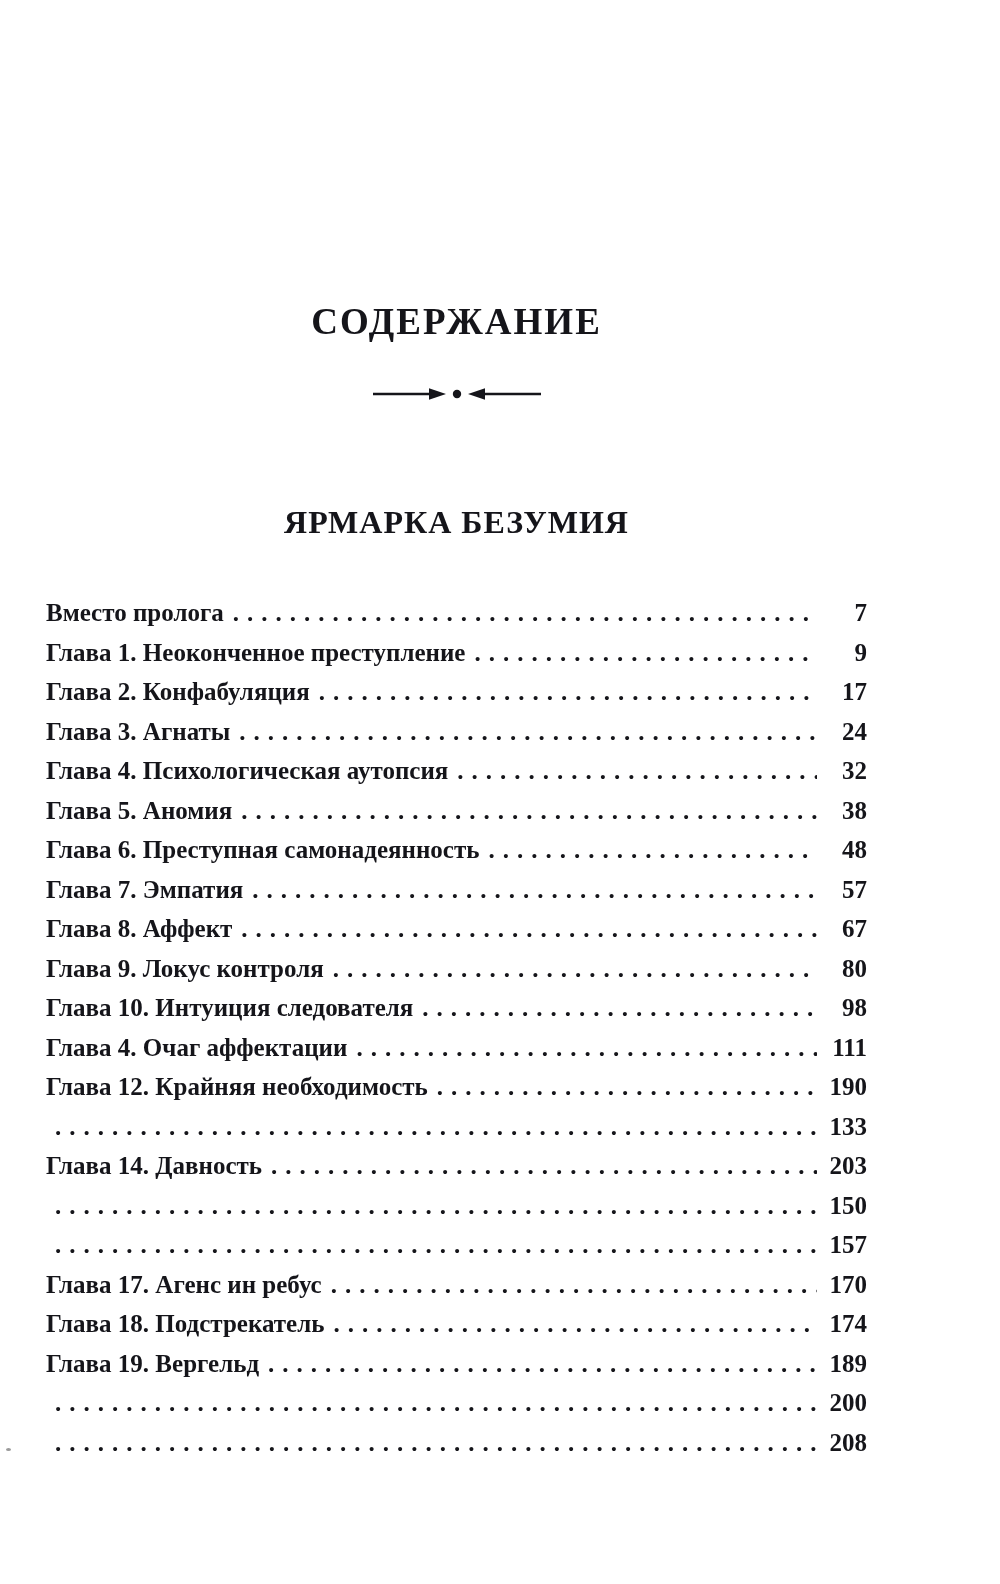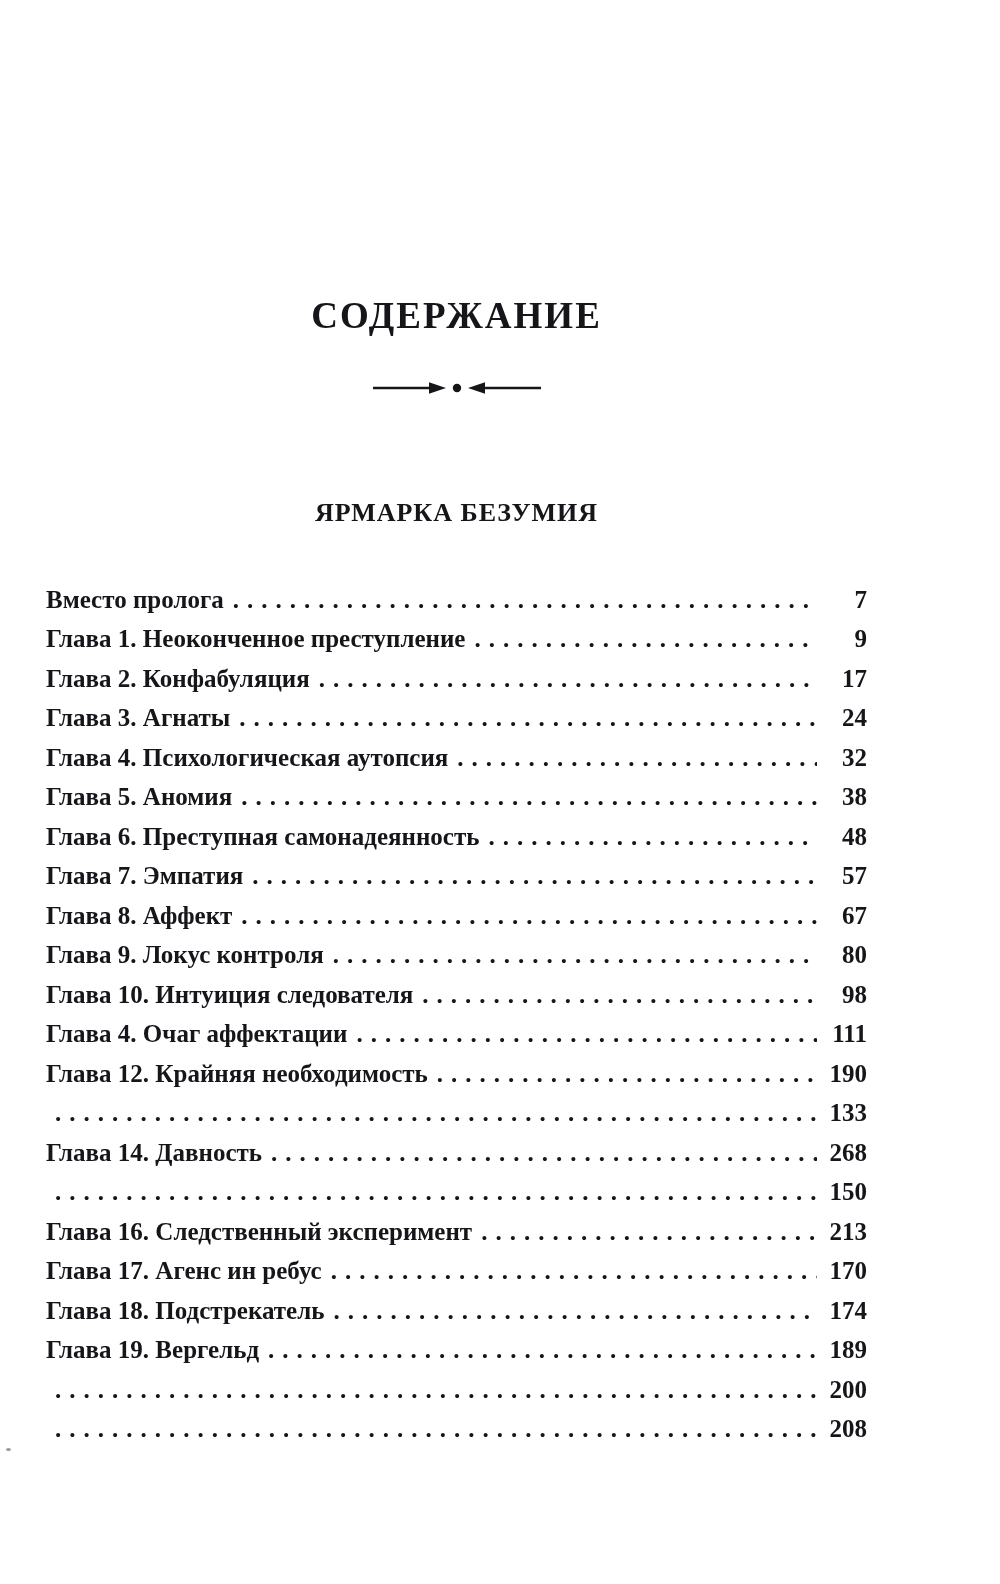--- a/index.html
+++ b/index.html
@@ -15,41 +15,41 @@
     color: #15151a;
     overflow: hidden;
   }
   .page {
     box-sizing: border-box;
     width: 1000px;
     height: 1584px;
     padding: 296px 133px 0 46px; 
   }
   .doc-title {
-    margin: 0;
+    margin: 6px;
     text-align: center;
     font-size: 37px;
     font-weight: 700;
     letter-spacing: 2px;
     line-height: 1.1;
   }
   .ornament-wrap {
     text-align: center;
     margin-top: 42px;
     height: 18px;
   }
   .ornament-wrap svg {
     display: inline-block;
     vertical-align: top;
   }
   .section-title {
     margin: 0;
     margin-top: 100px;
     text-align: center;
-    font-size: 26px;
+    font-size: 32px;
     font-weight: 700;
     letter-spacing: 1px;
     line-height: 1.2;
   }
   .toc {
     margin-top: 52px;
   }
   .toc-row {
     display: flex;
     align-items: flex-end;
@@ -186,32 +186,31 @@
   </div>
 
   <div class="toc-row">
     <span class="toc-dots" aria-hidden="true">........................................................................................................................</span>
     <span class="toc-page">133</span>
   </div>
 
   <div class="toc-row">
     <span class="toc-label">Глава 14. Давность</span>
     <span class="toc-dots" aria-hidden="true">........................................................................................................................</span>
-    <span class="toc-page">268</span>
+    <span class="toc-page">203</span>
   </div>
 
   <div class="toc-row">
     <span class="toc-dots" aria-hidden="true">........................................................................................................................</span>
     <span class="toc-page">150</span>
   </div>
 
   <div class="toc-row">
-    <span class="toc-label">Глава 16. Следственный эксперимент</span>
-    <span class="toc-dots" aria-hidden="true">........................................................................................................................</span>
-    <span class="toc-page">213</span>
+    <span class="toc-dots" aria-hidden="true">........................................................................................................................</span>
+    <span class="toc-page">157</span>
   </div>
 
   <div class="toc-row">
     <span class="toc-label">Глава 17. Агенс ин ребус</span>
     <span class="toc-dots" aria-hidden="true">........................................................................................................................</span>
     <span class="toc-page">170</span>
   </div>
 
   <div class="toc-row">
     <span class="toc-label">Глава 18. Подстрекатель</span>

